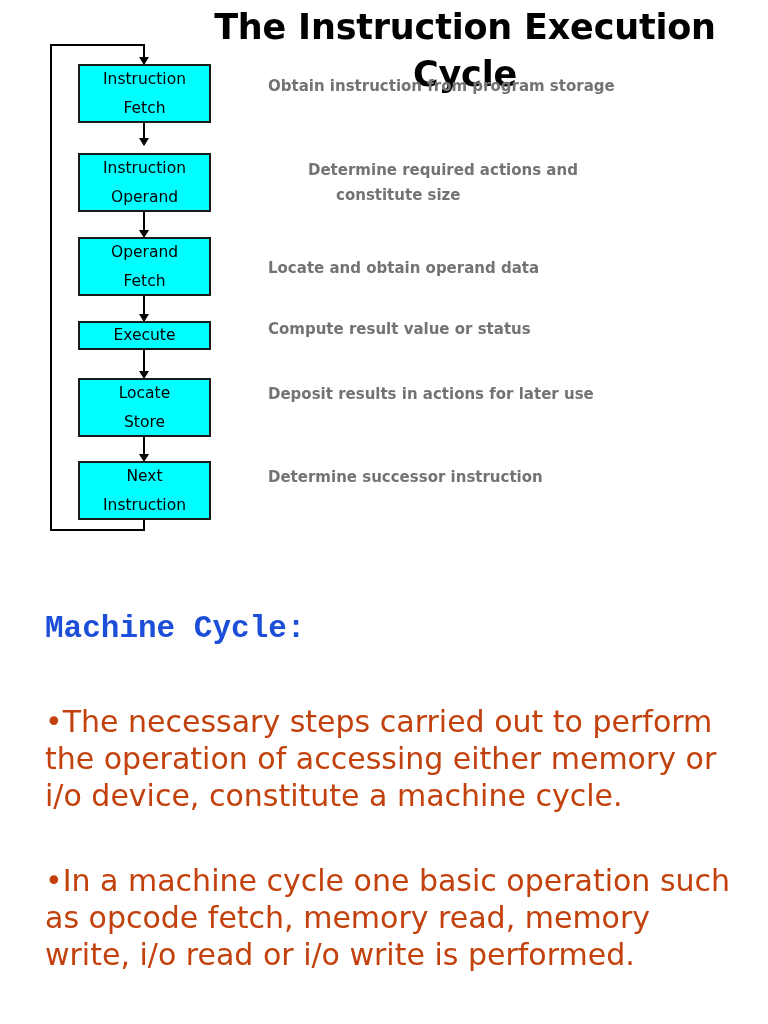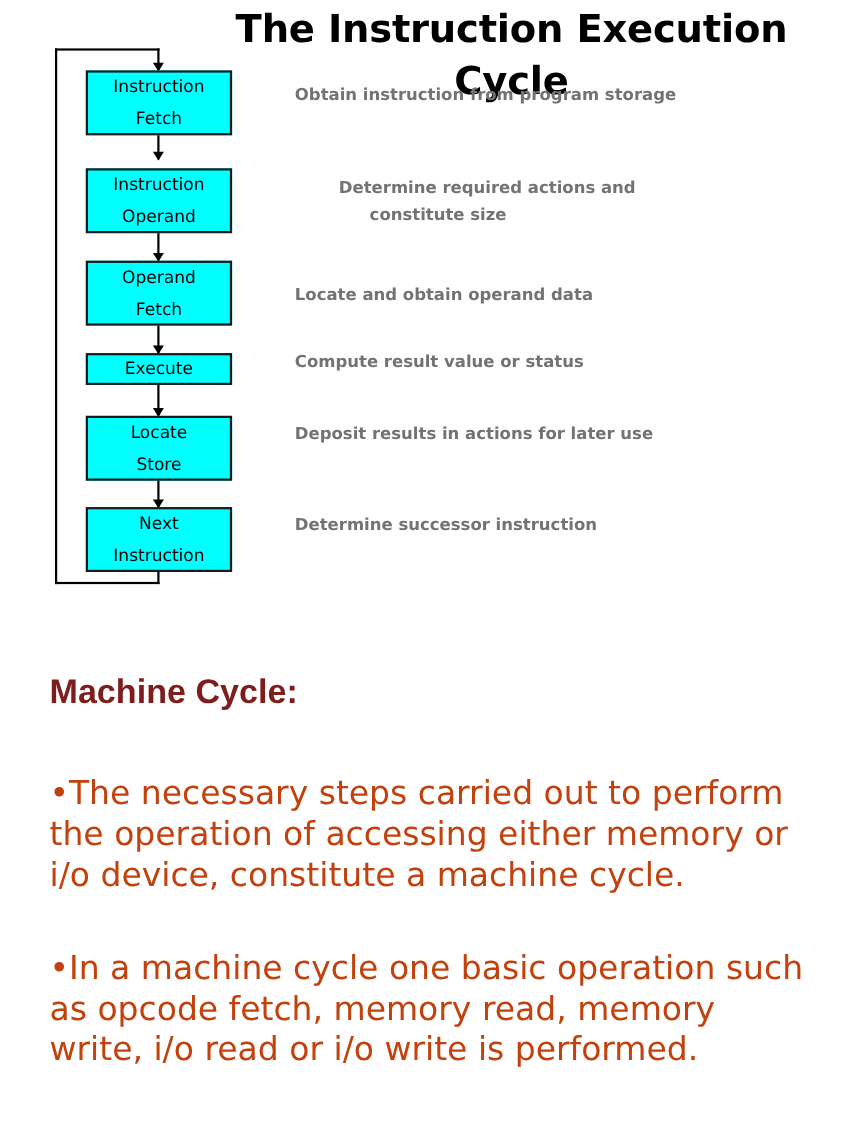--- a/index.html
+++ b/index.html
@@ -149,25 +149,25 @@
     text-indent: 0;
     margin-left: 40px;
   }
   .desc.justified .cont { display: block; padding-left: 28px; }
 
   
   #machine-cycle-heading {
     position: absolute;
     left: 45px;
     top: 611px;
-    font-family: Liberation Sans, sans-serif;
+    font-family: Liberation Mono, monospace;
     font-size: 31px;
     font-weight: bold;
     letter-spacing: 0px;
-    color: #7f1d1d;
+    color: #1d4ed8;
   }
   .body-para {
     position: absolute;
     left: 45px;
     width: 690px;
     font-family: "DejaVu Sans", sans-serif;
     font-size: 30px;
     font-weight: 400;
     line-height: 37px;
     color: #c2410c;

